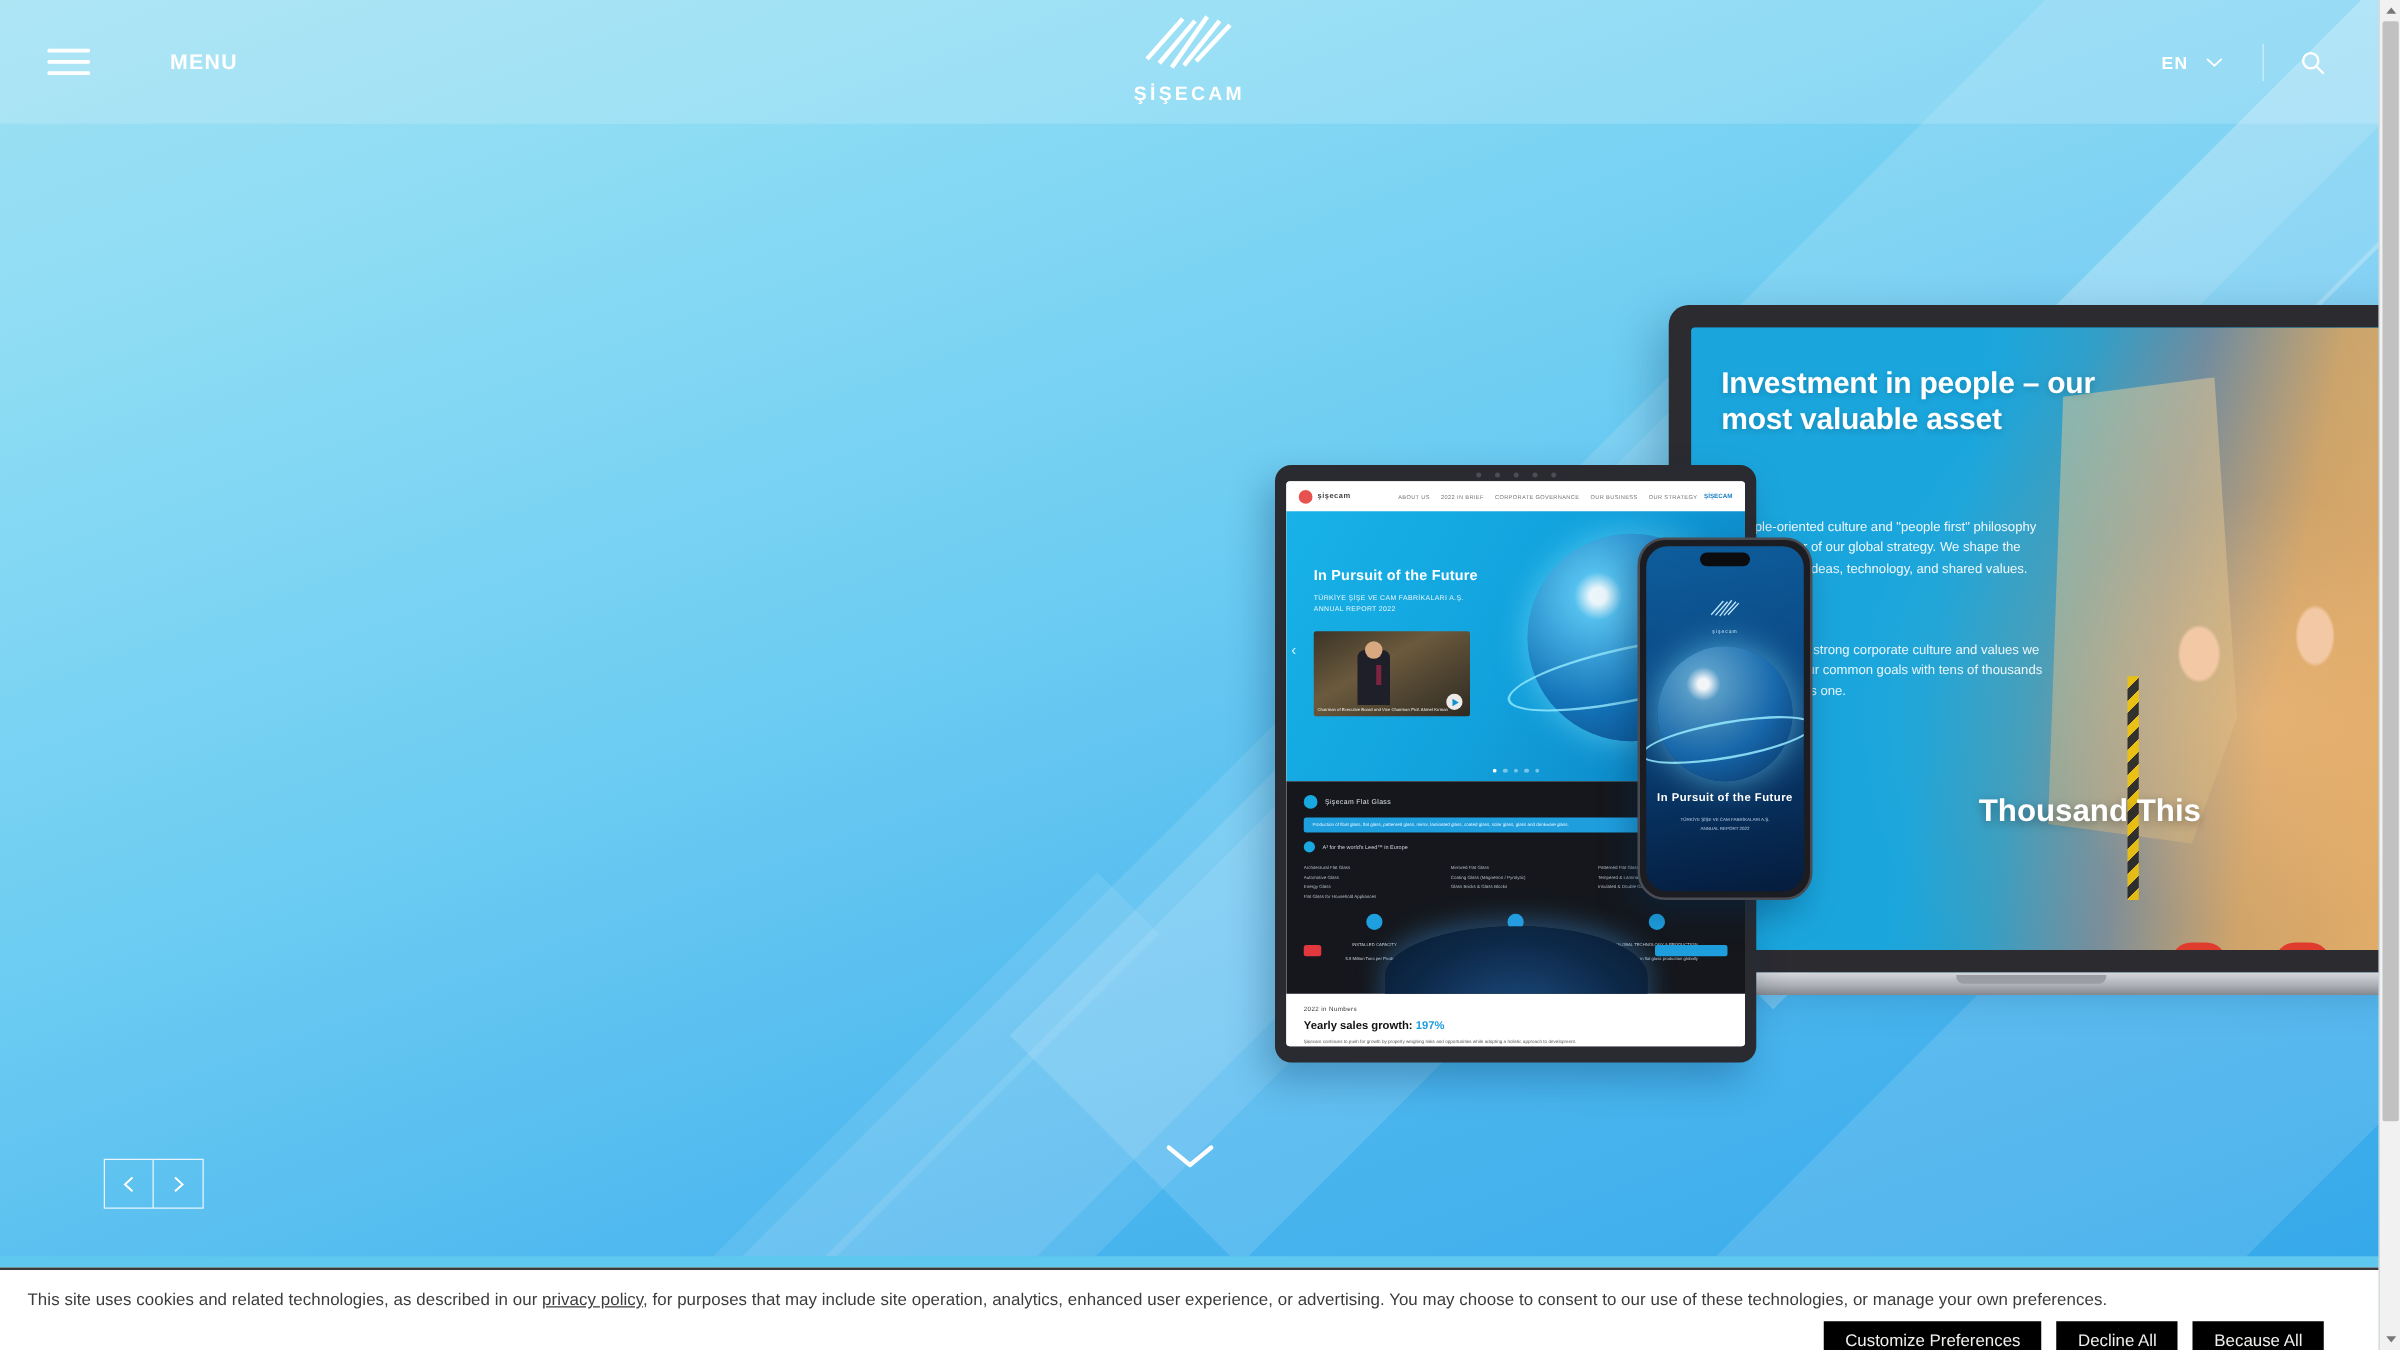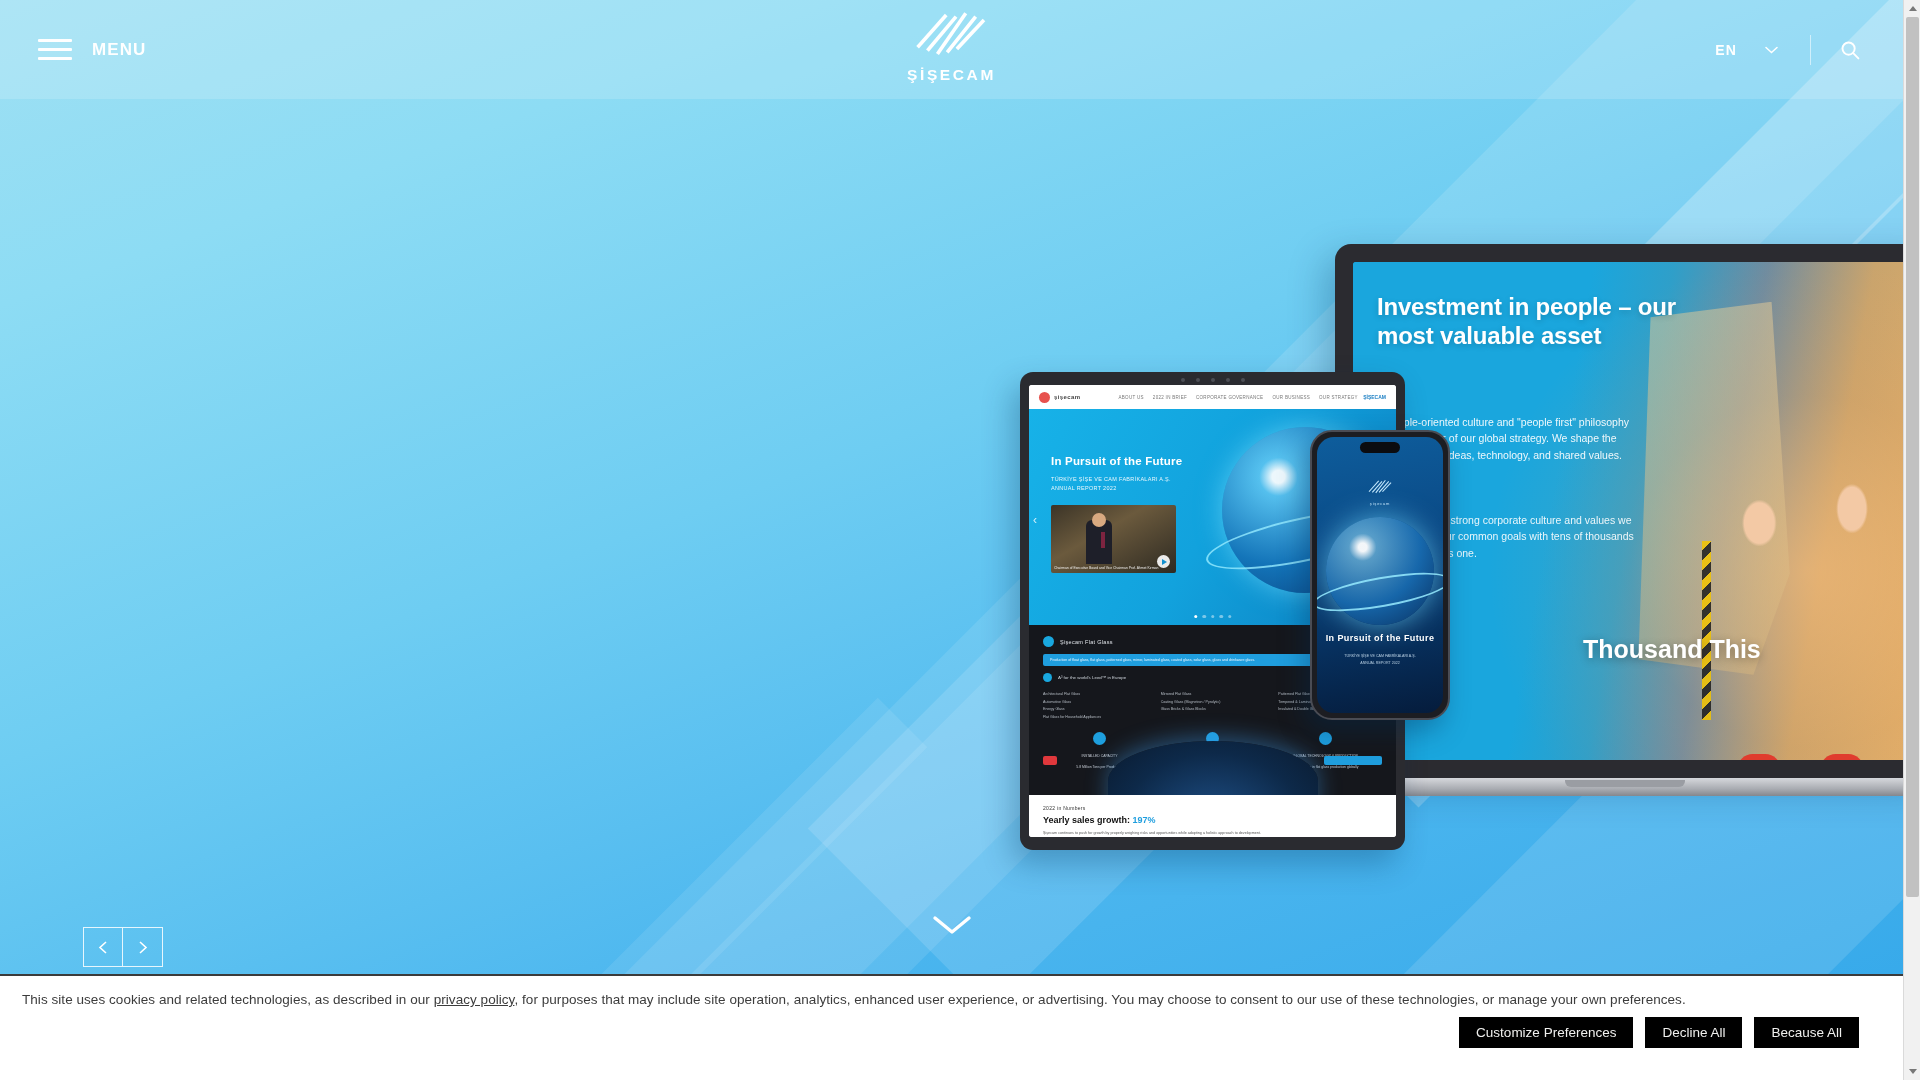--- a/index.html
+++ b/index.html
@@ -34,28 +34,28 @@
 
   
   .site-header {
     position:absolute; left:0; top:0; width:1903px; height:99px;
     background:rgba(255,255,255,0.16);
     display:flex; align-items:center; z-index:40;
   }
   .menu-wrap { display:flex; align-items:center; gap:20px; margin-left:38px; cursor:pointer; }
   .burger { width:34px; display:flex; flex-direction:column; gap:6px; }
   .burger span { display:block; height:3px; background:#fff; border-radius:1px; }
-  .menu-label { color:#fff; font-size:17px; font-weight:600; letter-spacing:1.1px; }
+  .menu-label { color:#fff; font-size:17px; font-weight:600; letter-spacing:1.1px;margin-left:44px; }
 
   .brand { position:absolute; left:50%; top:6px; transform:translateX(-50%); text-align:center; cursor:pointer; }
   .brand-mark { width:82px; height:52px; margin:0 auto; }
   .brand-name { color:#fff; font-size:15.5px; font-weight:700; letter-spacing:2.6px; margin-top:4px; }
 
   .header-right { margin-left:auto; display:flex; align-items:center; gap:0; padding-right:36px; }
-  .lang { display:flex; align-items:center; gap:28px; color:#fff; font-size:14px; font-weight:700; letter-spacing:1.2px; cursor:pointer; padding:8px 10px; }
+  .lang { display:flex; align-items:center; gap:14px; color:#fff; font-size:14px; font-weight:700; letter-spacing:1.2px; cursor:pointer; padding:8px 10px; }
   .chev-d { width:13px; height:8px; }
   .hdr-divider { width:1px; height:30px; background:rgba(255,255,255,0.55); margin:0 22px; }
   .search-btn { width:34px; height:34px; display:flex; align-items:center; justify-content:center; cursor:pointer; }
 
   
   .hero-copy { position:absolute; left:83px; top:420px; z-index:20; }
   .hero-line1 {
     color:#ffffff; font-size:37px; font-weight:700; letter-spacing:0.4px;
     text-shadow:2px 3px 5px rgba(0,60,100,0.32); line-height:1.25;
   }
@@ -240,21 +240,21 @@
   }
   .ph-globe::after {
     content:""; position:absolute; left:-14px; top:56%; width:136px; height:26px;
     border-radius:50%; border:2px solid rgba(150,235,255,0.85); transform:rotate(-10deg);
   }
   .ph-title { position:absolute; left:0; right:0; top:196px; text-align:center; color:#fff; font-size:9px; font-weight:700; letter-spacing:.4px; }
   .ph-sub { position:absolute; left:0; right:0; top:216px; text-align:center; color:rgba(220,240,255,.8); font-size:3.6px; line-height:1.9; }
 
   
   .cookie {
-    position:absolute; left:0; bottom:0; width:1903px; height:106px;
+    position:absolute; left:0; bottom:0; width:1903px; height:66px;
     background:#fff; border-top:2px solid #3b3b3b; z-index:60;margin-top:28px;
   }
   .cookie-text {
     position:absolute; left:22px; top:16px; font-size:13.5px; color:#3c3c3c;
     letter-spacing:.05px; white-space:nowrap;
   }
   .cookie-text a { color:#3c3c3c; text-decoration:underline; }
   .cookie-actions { position:absolute; right:44px; top:41px; display:flex; gap:12px; }
   .ck-btn {
     background:#000000; color:#f0f0ee; border:none; cursor:pointer;

